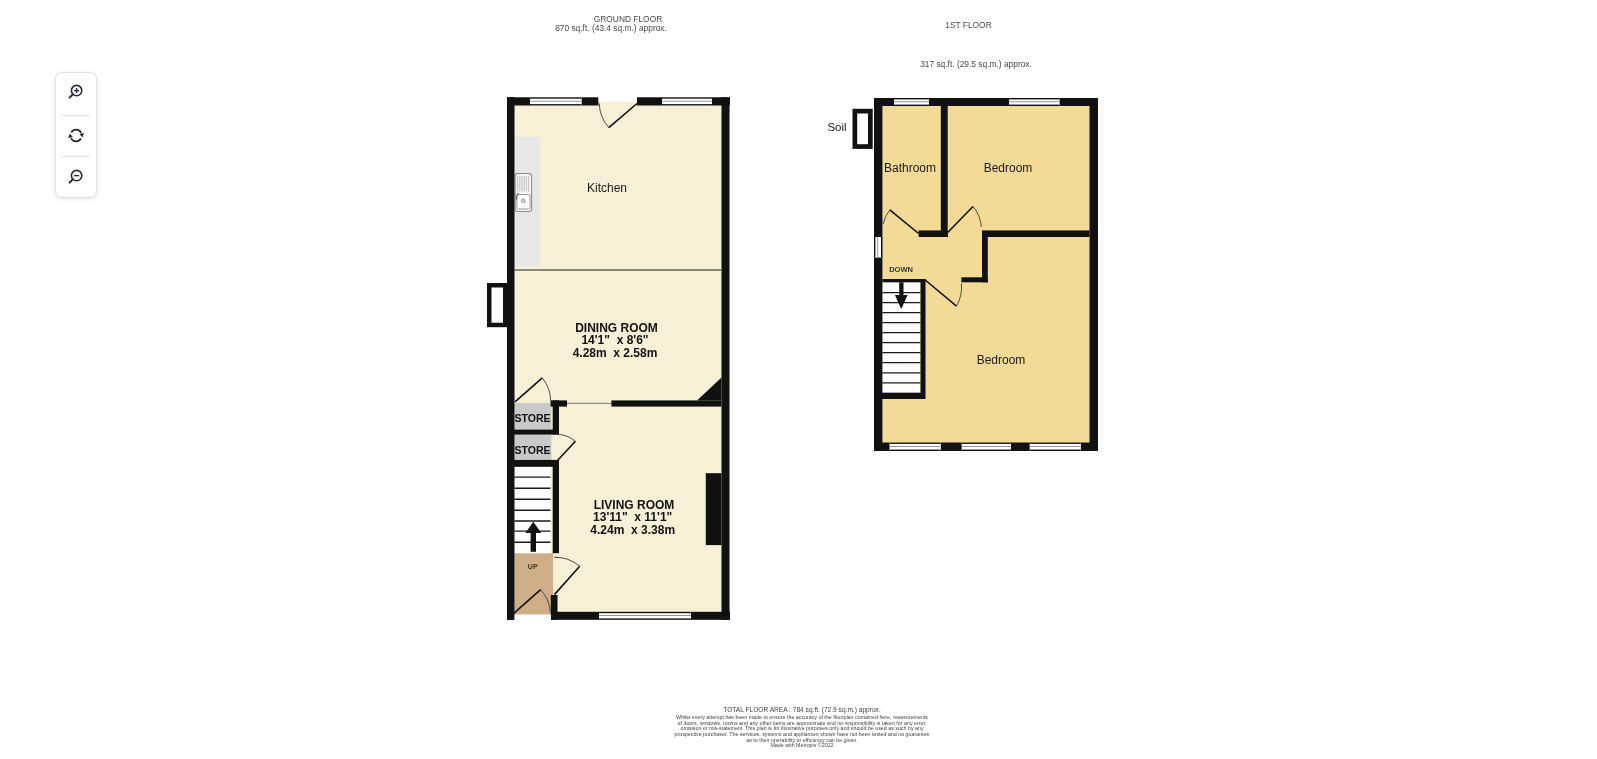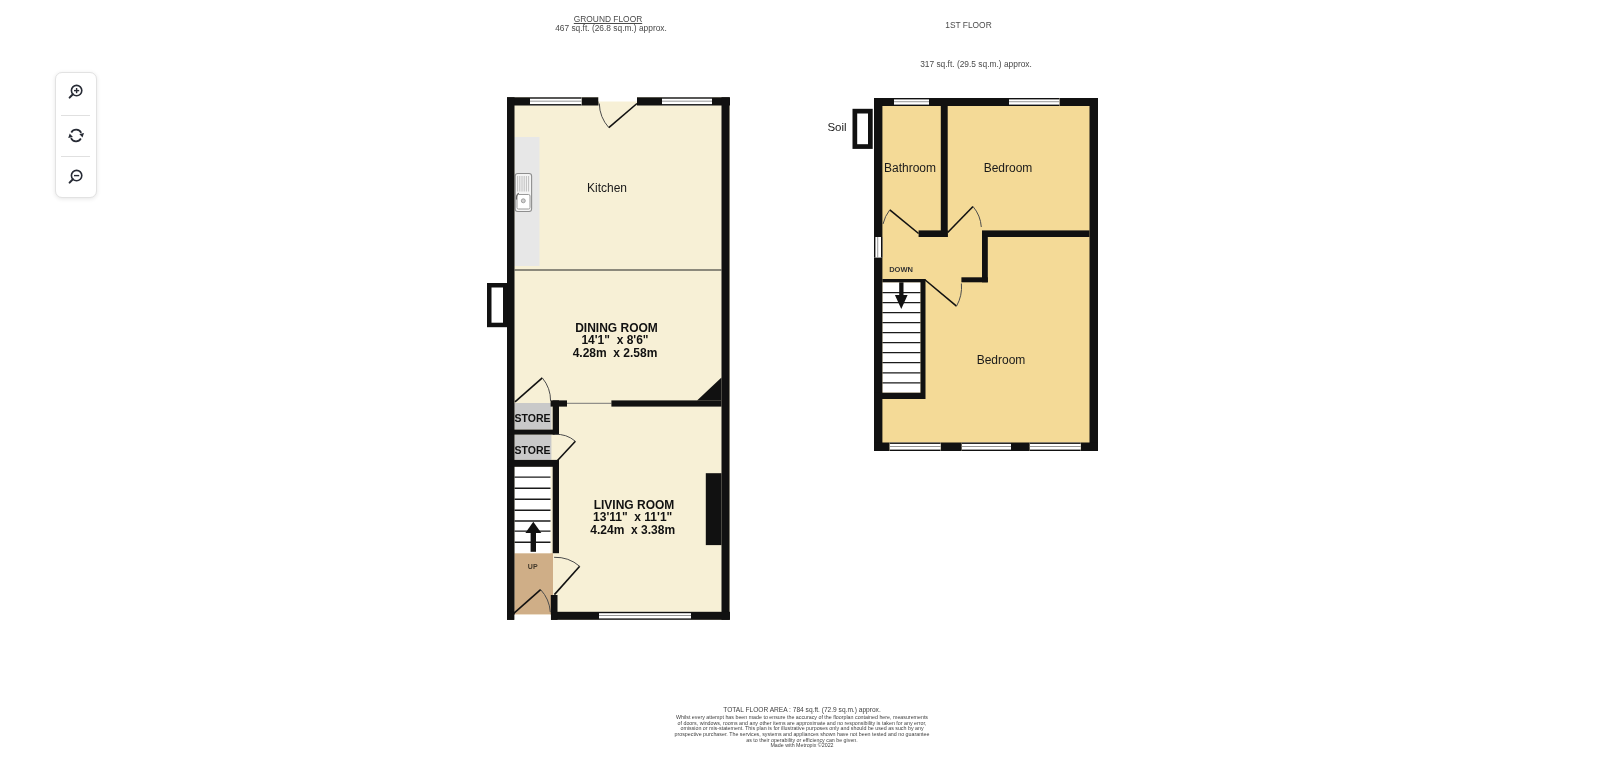--- a/index.html
+++ b/index.html
@@ -4,22 +4,22 @@
 <style>
   html,body{margin:0;padding:0;background:#fff;}
   body{width:1597px;height:759px;font-family:"Liberation Sans",sans-serif;}
   .abs{position:absolute;}
   .hdr{position:absolute;text-align:center;color:#4a4a4a;font-size:8.4px;line-height:8.4px;}
 </style>
 </head>
 <body>
 <div style="position:relative;width:1597px;height:759px;overflow:hidden;">
 
-<div class="hdr" style="left:508px;top:15.3px;width:200px;text-decoration:underline;">GROUND FLOOR</div>
-<div class="hdr" style="left:511px;top:24.1px;width:200px;">467 sq.ft. (26.8 sq.m.) approx.</div>
+<div class="hdr" style="left:528px;top:15.3px;width:200px;">GROUND FLOOR</div>
+<div class="hdr" style="left:511px;top:24.1px;width:200px;">870 sq.ft. (43.4 sq.m.) approx.</div>
 
 <div class="hdr" style="left:868.5px;top:21px;width:200px;">1ST FLOOR</div>
 <div class="hdr" style="left:876px;top:24.1px;width:200px;margin-top:36px;">317 sq.ft. (29.5 sq.m.) approx.</div>
 
 <div class="abs" style="left:55px;top:72px;width:40px;height:124px;background:#fff;border:1px solid #e2e2e2;border-radius:7px;box-shadow:0 1px 4px rgba(0,0,0,.10);"></div>
 
 <svg class="abs" style="left:62px;top:78px;" width="28" height="28" viewBox="0 0 28 28">
   <circle cx="14.6" cy="12.6" r="5.2" fill="none" stroke="#272b35" stroke-width="1.6"></circle>
   <line x1="10.9" y1="16.3" x2="7.6" y2="19.6" stroke="#272b35" stroke-width="2" stroke-linecap="round"></line>
   <line x1="12.0" y1="12.6" x2="17.2" y2="12.6" stroke="#272b35" stroke-width="1.4"></line>

